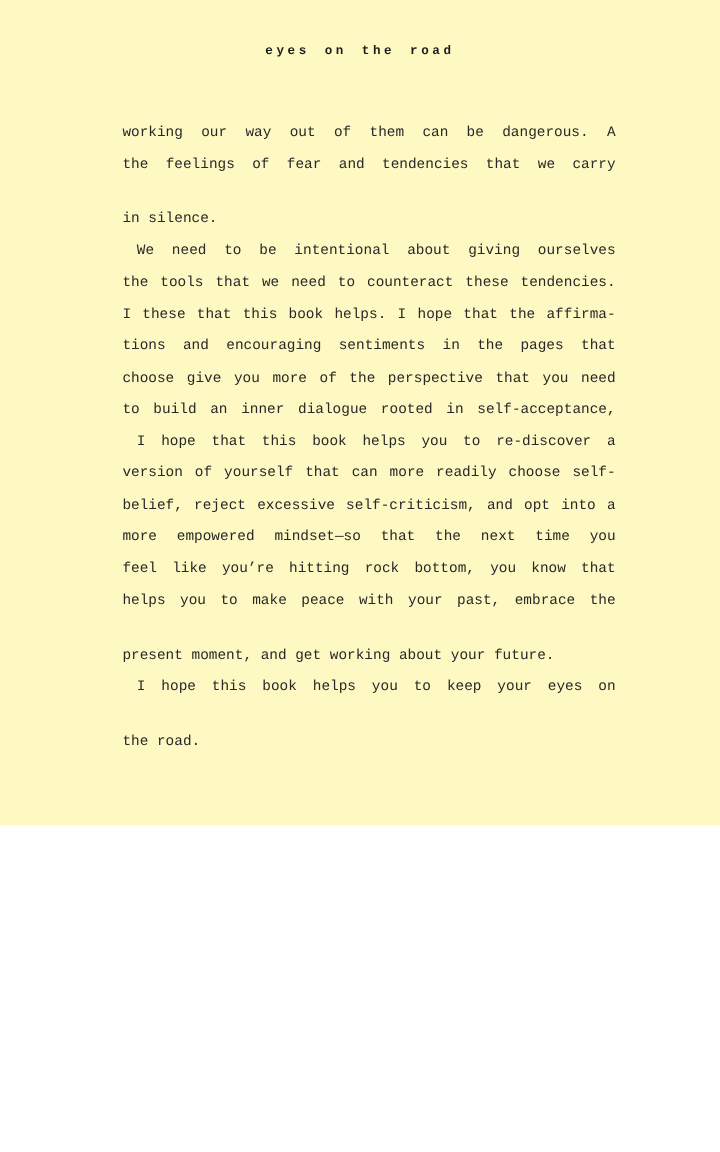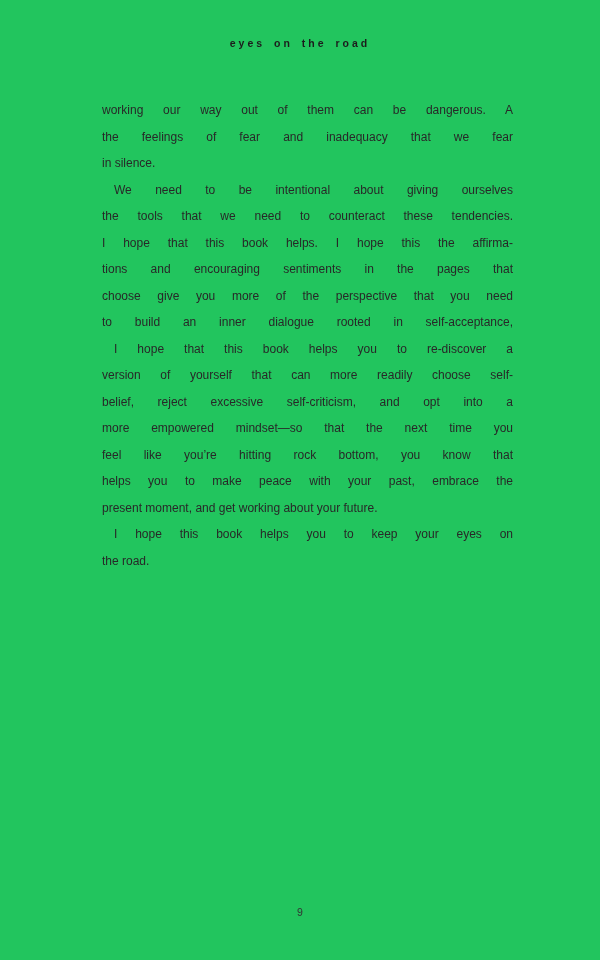--- a/index.html
+++ b/index.html
@@ -3,24 +3,24 @@
 <meta charset="utf-8">
 <style>
   html, body {
     margin: 0;
     padding: 0;
     background: #ffffff;
   }
   .page {
     position: relative;
     width: 600px;
-    height: 960px;
-    background: #22c55e;
+    height: 688px;
+    background: #fef9c3;
     overflow: hidden;
-    font-family: Liberation Sans, sans-serif;
+    font-family: Liberation Mono, monospace;
   }
   .running-header {
     position: absolute;
     top: 37px;
     left: 0;
     width: 100%;
     text-align: center;
     font-size: 10.5px;
     font-weight: 700;
     letter-spacing: 3px;
@@ -39,20 +39,21 @@
   .paragraph {
     margin: 0;
   }
   .line {
     text-align: justify;
     text-align-last: justify;
     white-space: normal;
   }
   .line.last {
     text-align-last: left;
+    margin-top: 19px;
   }
   .paragraph.indent .line:first-child {
     text-indent: 1em;
   }
   .page-number {
     position: absolute;
     top: 906px;
     left: 0;
     width: 100%;
     text-align: center;
@@ -62,27 +63,27 @@
 </style>
 </head>
 <body>
 
 <div class="page">
   <div class="running-header">eyes on the road</div>
 
   <div class="body-text" id="body-text">
       <div class="paragraph">
         <div class="line">working our way out of them can be dangerous. A</div>
-        <div class="line">the feelings of fear and inadequacy that we fear</div>
+        <div class="line">the feelings of fear and tendencies that we carry</div>
         <div class="line last">in silence.</div>
       </div>
       <div class="paragraph indent">
         <div class="line">We need to be intentional about giving ourselves</div>
         <div class="line">the tools that we need to counteract these tendencies.</div>
-        <div class="line">I hope that this book helps. I hope this the affirma-</div>
+        <div class="line">I these that this book helps. I hope that the affirma-</div>
         <div class="line">tions and encouraging sentiments in the pages that</div>
         <div class="line">choose give you more of the perspective that you need</div>
         <div class="line">to build an inner dialogue rooted in self-acceptance,</div>
       </div>
       <div class="paragraph indent">
         <div class="line">I hope that this book helps you to re-discover a</div>
         <div class="line">version of yourself that can more readily choose self-</div>
         <div class="line">belief, reject excessive self-criticism, and opt into a</div>
         <div class="line">more empowered mindset—so that the next time you</div>
         <div class="line">feel like you’re hitting rock bottom, you know that</div>

